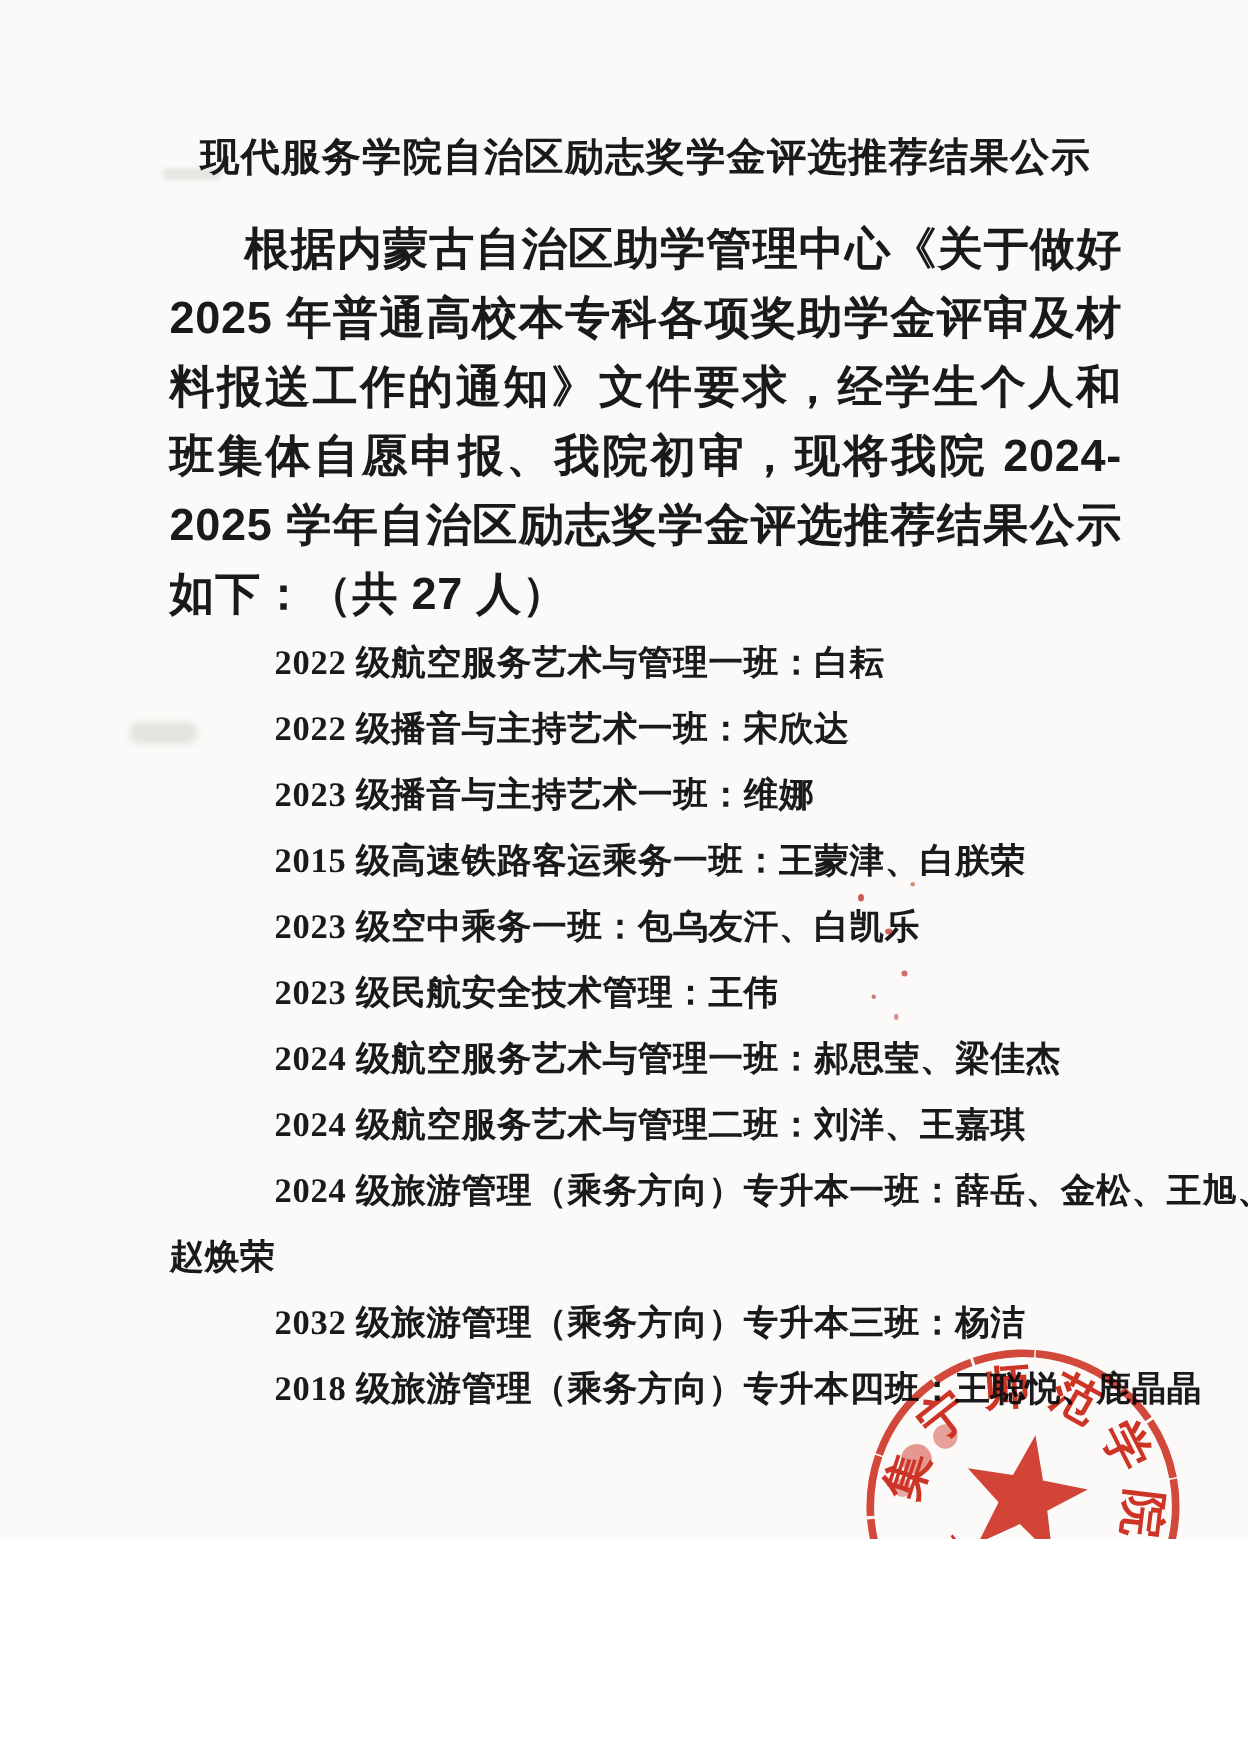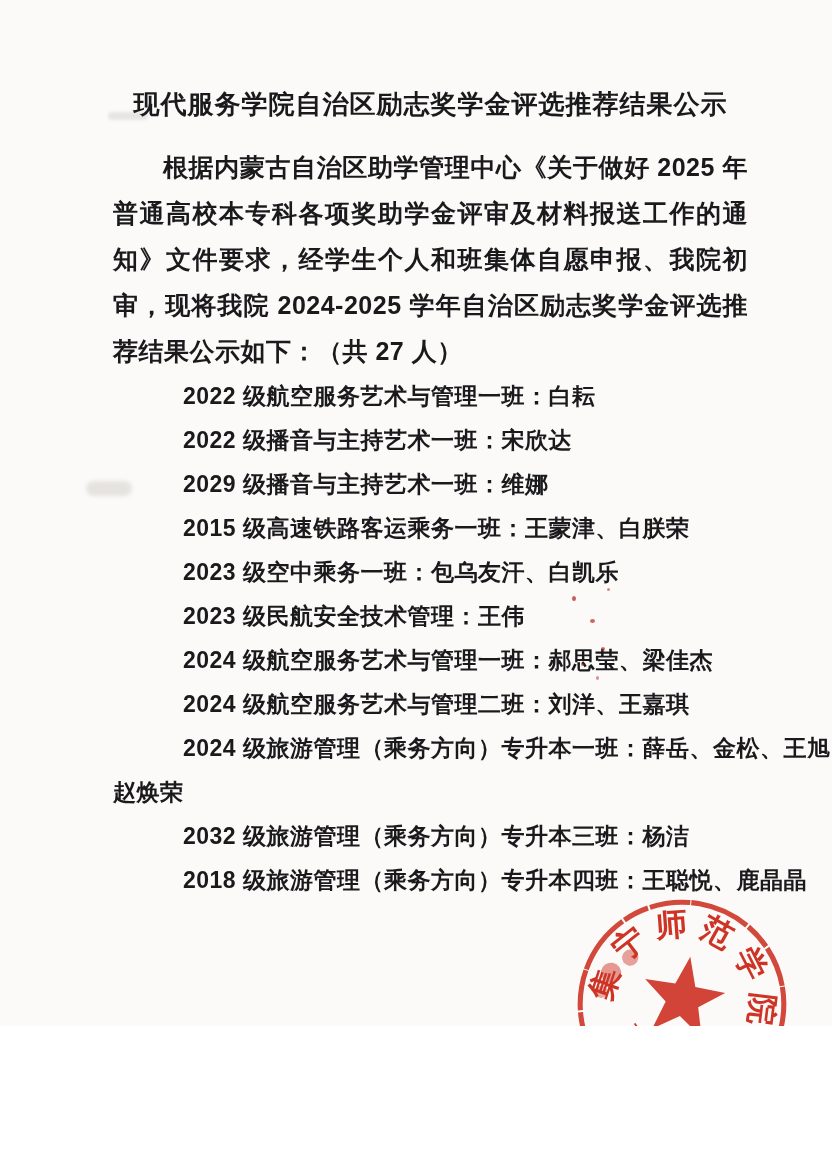--- a/index.html
+++ b/index.html
@@ -17,28 +17,28 @@
     left:113px; right:84px; top:84px;
   }
   .title {
     text-align:center;
     font-size:26px;
     letter-spacing:1px;
     margin:0 0 20px 0;
     line-height:40px;
   }
   .intro {
-    font-size:25px;
+    font-size:30px;
     line-height:46px;
     text-align:justify;
     text-indent:50px;
     letter-spacing:0.5px;
     margin:0;
   }
-  .list { margin-top:0; font-size:23px; }
+  .list { margin-top:0; font-size:23px;font-family:Liberation Serif, serif; }
   .line {
     line-height:44px;
     height:44px;
     white-space:nowrap;
     letter-spacing:0.5px;
   }
   .line.indent { padding-left:70px; }
   .signature {
     position:absolute;
     top:1033px; right:128px;
@@ -89,21 +89,21 @@
   <div class="smudge"></div>
 
   <div class="content">
     <h1 class="title">现代服务学院自治区励志奖学金评选推荐结果公示</h1>
 
     <p class="intro">根据内蒙古自治区助学管理中心《关于做好 2025 年普通高校本专科各项奖助学金评审及材料报送工作的通知》文件要求，经学生个人和班集体自愿申报、我院初审，现将我院 2024-2025 学年自治区励志奖学金评选推荐结果公示如下：（共 27 人）</p>
 
     <div class="list">
       <div class="line indent">2022 级航空服务艺术与管理一班：白耘</div>
       <div class="line indent">2022 级播音与主持艺术一班：宋欣达</div>
-      <div class="line indent">2029 级播音与主持艺术一班：维娜</div>
+      <div class="line indent">2023 级播音与主持艺术一班：维娜</div>
       <div class="line indent">2015 级高速铁路客运乘务一班：王蒙津、白朕荣</div>
       <div class="line indent">2023 级空中乘务一班：包乌友汗、白凯乐</div>
       <div class="line indent">2023 级民航安全技术管理：王伟</div>
       <div class="line indent">2024 级航空服务艺术与管理一班：郝思莹、梁佳杰</div>
       <div class="line indent">2024 级航空服务艺术与管理二班：刘洋、王嘉琪</div>
       <div class="line indent">2024 级旅游管理（乘务方向）专升本一班：薛岳、金松、王旭、</div>
       <div class="line">赵焕荣</div>
       <div class="line indent">2032 级旅游管理（乘务方向）专升本三班：杨洁</div>
       <div class="line indent">2018 级旅游管理（乘务方向）专升本四班：王聪悦、鹿晶晶</div>
     </div>

